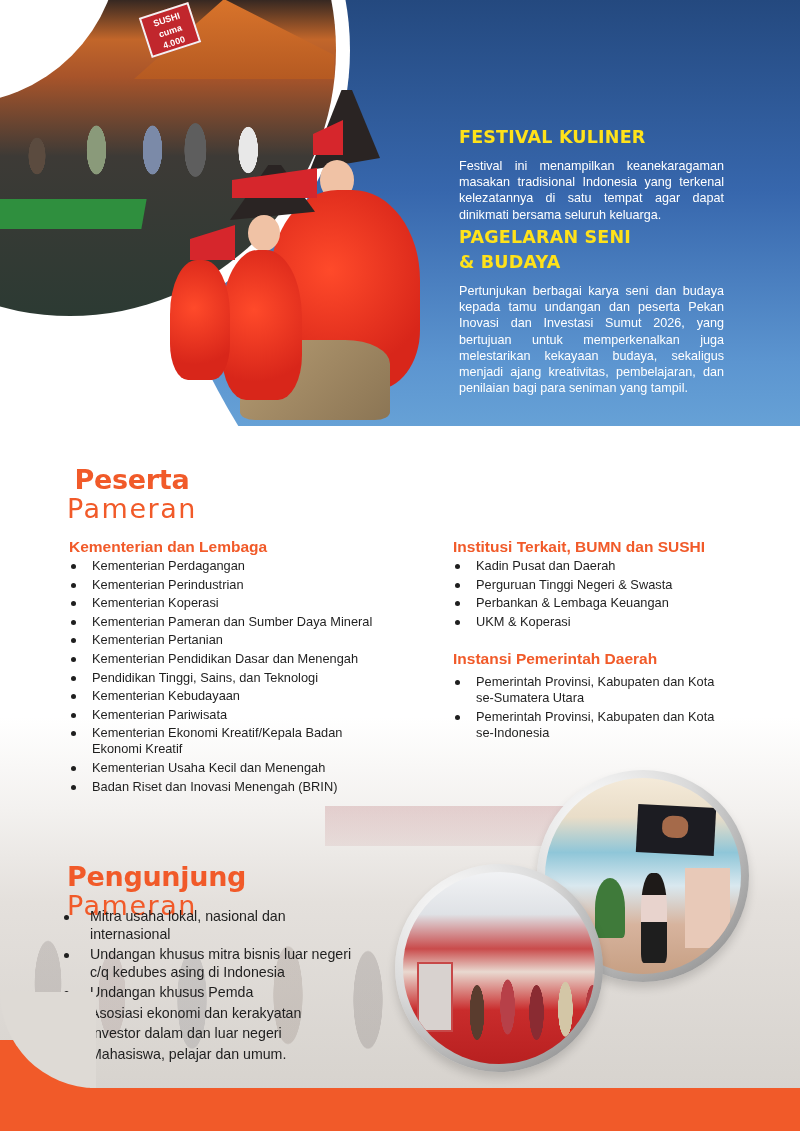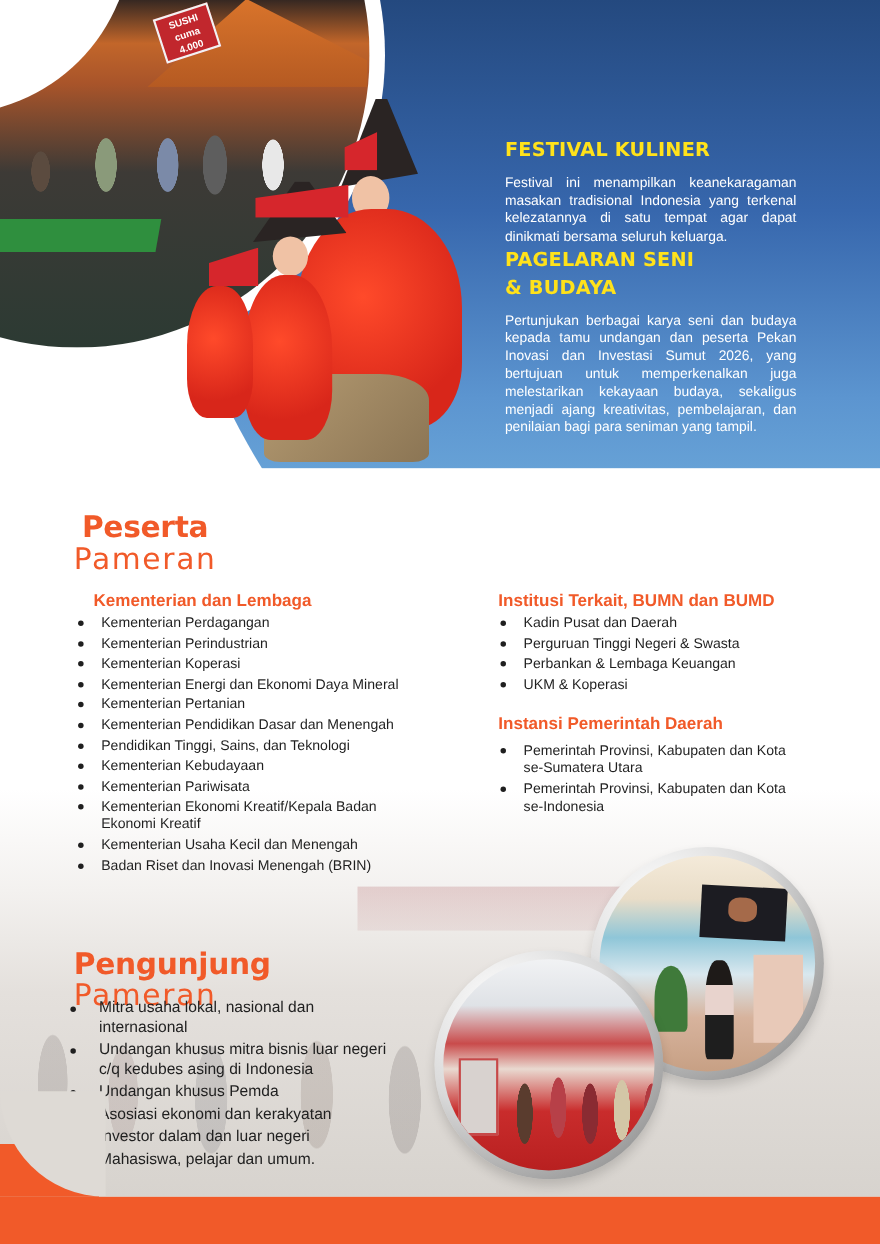--- a/index.html
+++ b/index.html
@@ -206,37 +206,37 @@
 <div class="lower-bg">
   <div class="banner"></div>
   <div class="people"></div>
 </div>
 
 <div class="big-head" style="top:465px;">
   <div class="l1">Peserta</div>
   <div class="l2">Pameran</div>
 </div>
 
-<div class="sub-head" style="left:85px; top:537px;">Kementerian dan Lembaga</div>
+<div class="sub-head" style="left:69px; top:537px;">Kementerian dan Lembaga</div>
 <ul class="blist" style="left:69px; top:558px; width:330px;">
   <li>Kementerian Perdagangan</li>
   <li>Kementerian Perindustrian</li>
   <li>Kementerian Koperasi</li>
-  <li>Kementerian Energi dan Ekonomi Daya Mineral</li>
+  <li>Kementerian Pameran dan Sumber Daya Mineral</li>
   <li>Kementerian Pertanian</li>
   <li>Kementerian Pendidikan Dasar dan Menengah</li>
   <li>Pendidikan Tinggi, Sains, dan Teknologi</li>
   <li>Kementerian Kebudayaan</li>
   <li>Kementerian Pariwisata</li>
   <li style="width:300px">Kementerian Ekonomi Kreatif/Kepala Badan Ekonomi Kreatif</li>
   <li>Kementerian Usaha Kecil dan Menengah</li>
   <li>Badan Riset dan Inovasi Menengah (BRIN)</li>
 </ul>
 
-<div class="sub-head" style="left:453px; top:537px;">Institusi Terkait, BUMN dan BUMD</div>
+<div class="sub-head" style="left:453px; top:537px;">Institusi Terkait, BUMN dan SUSHI</div>
 <ul class="blist" style="left:453px; top:558px; width:300px;">
   <li>Kadin Pusat dan Daerah</li>
   <li>Perguruan Tinggi Negeri &amp; Swasta</li>
   <li>Perbankan &amp; Lembaga Keuangan</li>
   <li>UKM &amp; Koperasi</li>
 </ul>
 
 <div class="sub-head" style="left:453px; top:649px;">Instansi Pemerintah Daerah</div>
 <ul class="blist" style="left:453px; top:674px; width:280px;">
   <li>Pemerintah Provinsi, Kabupaten dan Kota se-Sumatera Utara</li>

